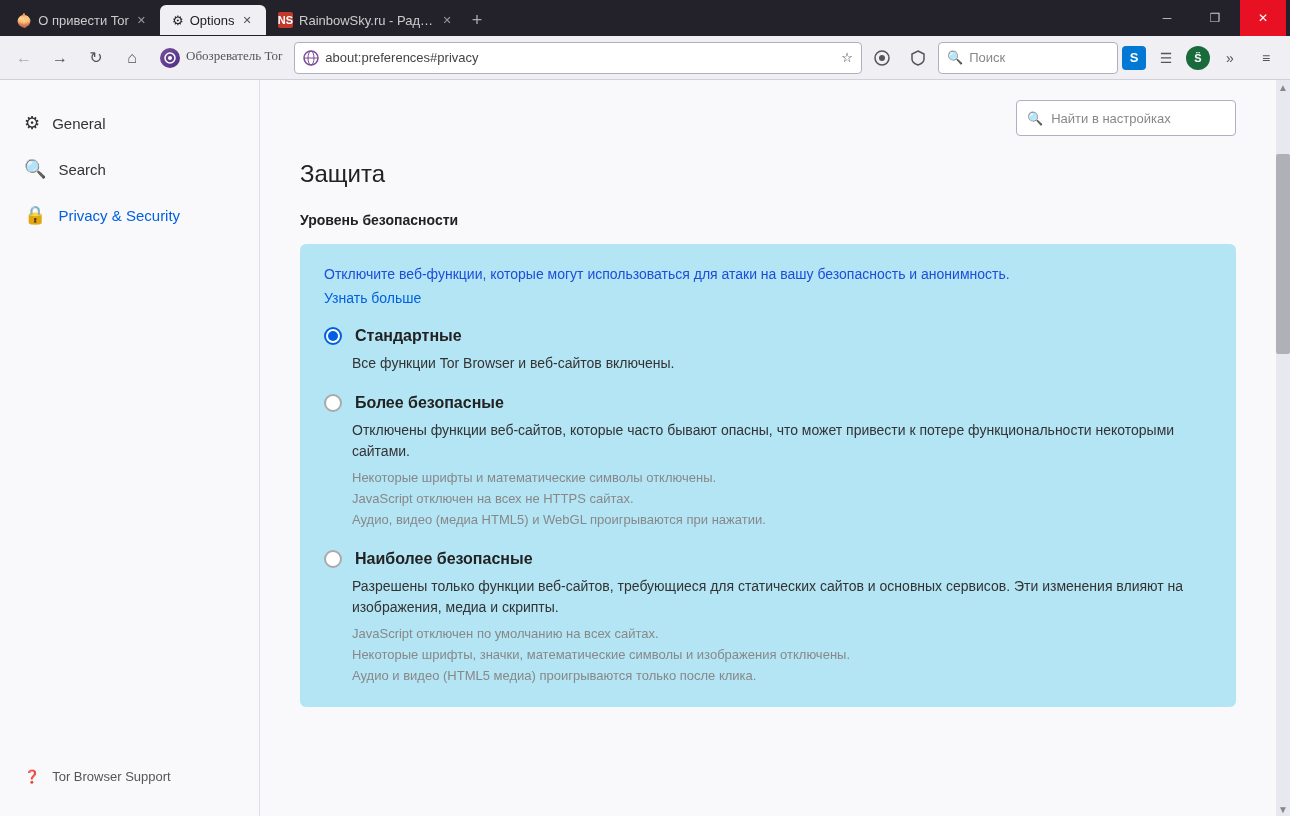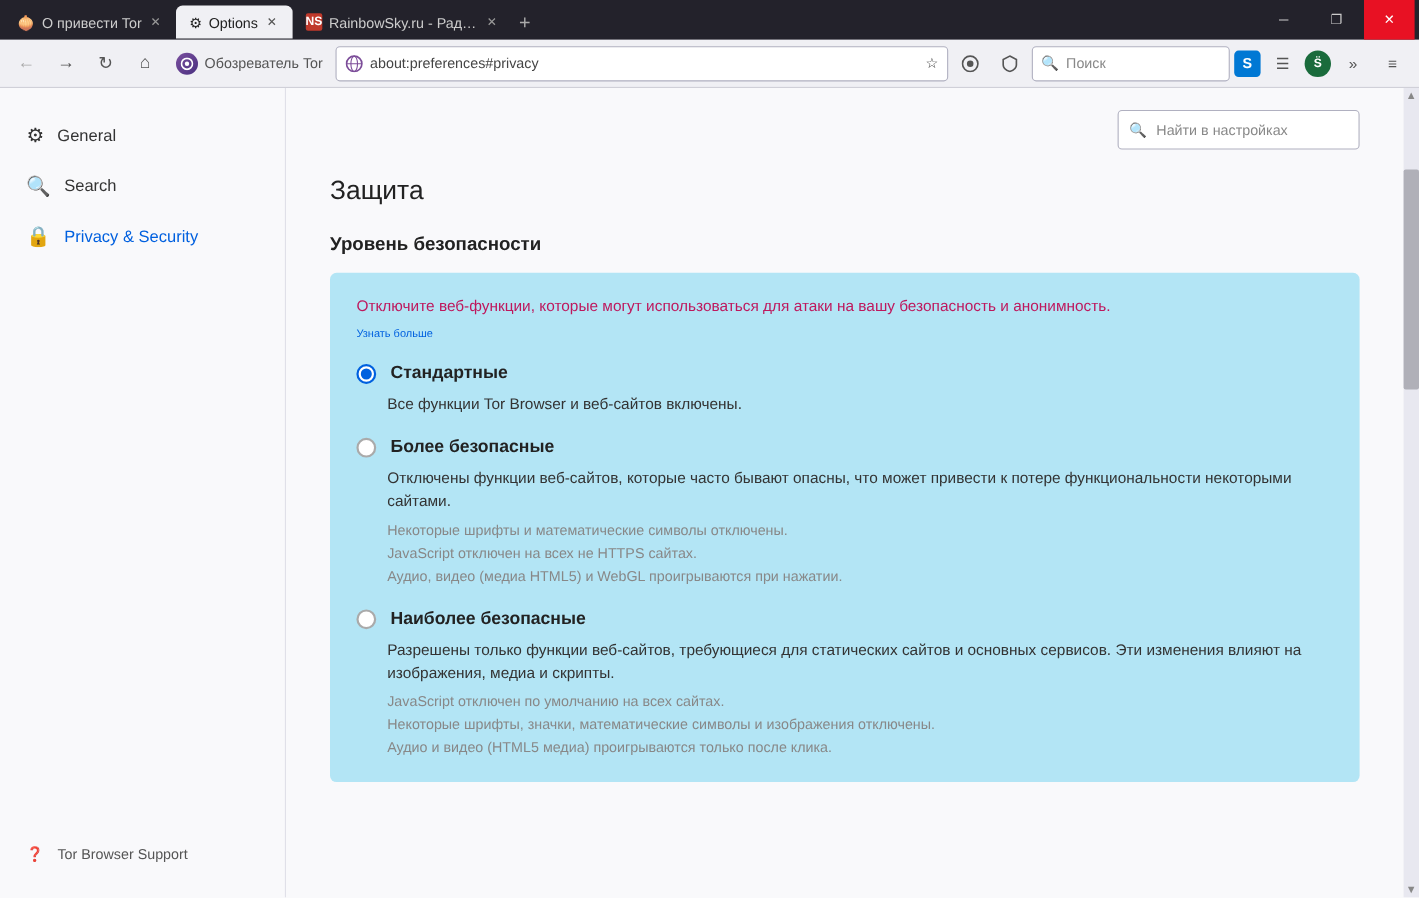--- a/index.html
+++ b/index.html
@@ -88,26 +88,26 @@
       color: #555;
       font-size: 16px;
       cursor: pointer;
       display: flex;
       align-items: center;
       justify-content: center;
     }
     .nav-btn.disabled { color: #aaa; cursor: default; }
     .tor-logo {
       display: flex;
-      align-items: center;
       gap: 6px;
       padding: 0 8px;
       font-size: 13px;
       color: #555;
       cursor: pointer;
+      font-family: Liberation Serif, serif;
     }
     .tor-logo-circle {
       width: 20px;
       height: 20px;
       border-radius: 50%;
       background: linear-gradient(135deg, #7a4f9e, #4a3080);
       display: flex;
       align-items: center;
       justify-content: center;
     }
@@ -247,42 +247,42 @@
 
     .page-title {
       font-size: 24px;
       font-weight: 400;
       color: #222;
       margin-top: 60px;
       margin-bottom: 24px;
     }
 
     .section-title {
-      font-size: 17px;
+      font-size: 14px;
       font-weight: 600;
       color: #222;
       margin-bottom: 16px;
     }
 
     
     .security-box {
       background: #b3e5f5;
       border-radius: 6px;
       padding: 20px 24px;
       margin-bottom: 20px;
     }
     .security-box-intro {
       font-size: 14px;
-      color: #be185d;
+      color: #1d4ed8;
       margin-bottom: 4px;
       line-height: 1.5;
     }
     .learn-more {
       color: #0060df;
-      font-size: 10px;
+      font-size: 14px;
       cursor: pointer;
       text-decoration: none;
     }
 
     .radio-option {
       margin-top: 20px;
     }
     .radio-label-row {
       display: flex;
       gap: 13px;

